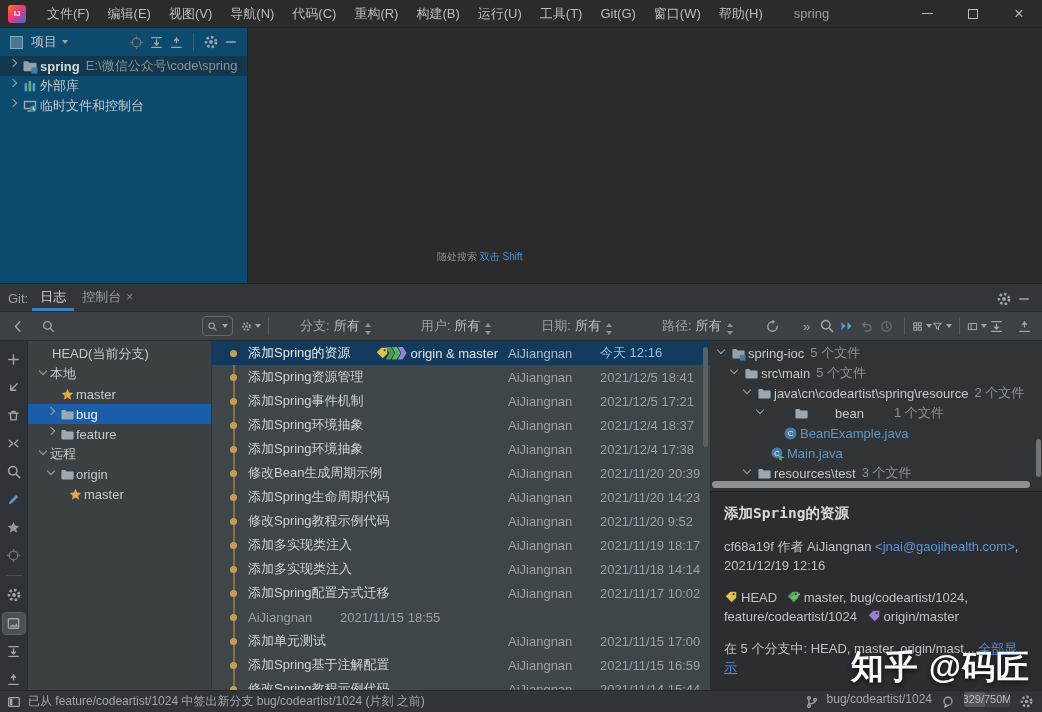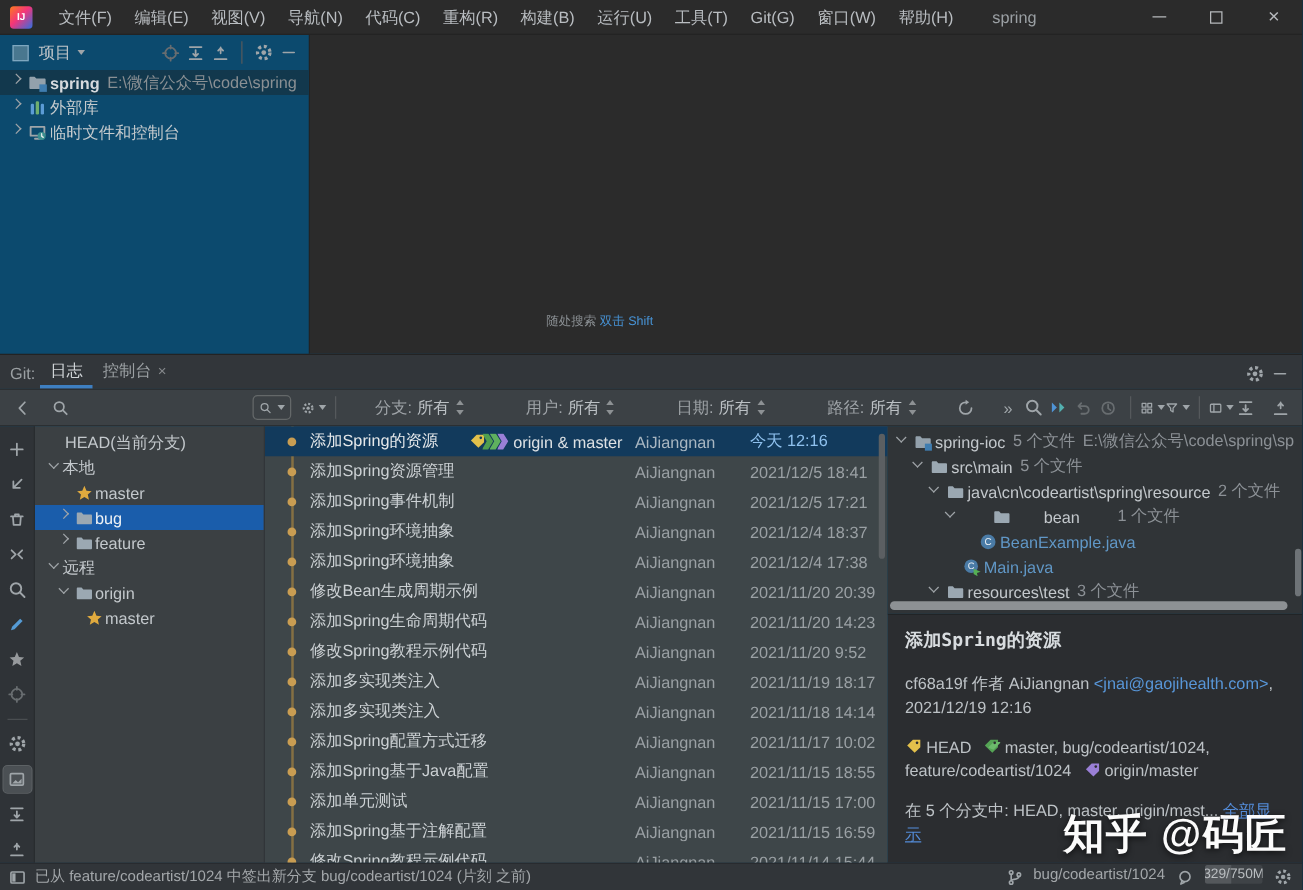--- a/index.html
+++ b/index.html
@@ -49,21 +49,21 @@
   
   #git-window{height:407px;border-top:1px solid #232323;display:flex;flex-direction:column;}
   #git-header{height:27px;background:#32363a;display:flex;align-items:flex-end;padding:0 8px;flex:none;}
   #git-header .gitlabel{color:#9ba0a3;padding:0 4px 5px 0;}
   .gtab{padding:4px 8px 5px;color:#9ba0a3;display:flex;align-items:center;gap:5px;}
   .gtab.active{color:#d2d6d9;border-bottom:3px solid #3e7fc1;padding-bottom:2px;}
   .tabclose{color:#85898c;font-size:12px;line-height:1;}
   #git-header .spacer{flex:1;}
   #git-toolbar{height:29px;background:#3c4145;border-top:1px solid #2b2f32;display:flex;align-items:center;padding:0 8px;flex:none;}
   #search-box{width:62px;height:20px;border:1px solid #646869;border-radius:4px;margin-left:144px;display:flex;align-items:center;padding:0 4px;gap:1px;}
-  .f-item{display:flex;align-items:center;margin:0 24px;white-space:nowrap;color:#9ea3a7;}
+  .f-item{display:flex;align-items:flex-end;margin:0 24px;white-space:nowrap;color:#9ea3a7;}
   .f-item .f-value{color:#bcc1c5;margin-left:4px;}
   .updown{display:inline-block;position:relative;width:9px;height:12px;margin-left:4px;}
   .updown::before{content:"";position:absolute;left:1px;top:0;border-left:3.5px solid transparent;border-right:3.5px solid transparent;border-bottom:4px solid #8d9194;}
   .updown::after{content:"";position:absolute;left:1px;bottom:0;border-left:3.5px solid transparent;border-right:3.5px solid transparent;border-top:4px solid #8d9194;}
   .tb-gap{width:14px;flex:none;}
   #git-toolbar .spacer{flex:1;}
 
   #git-body{flex:1;display:flex;min-height:0;border-top:1px solid #2b2f32;}
   #git-stripe{width:28px;flex:none;background:#2f3337;border-right:1px solid #282c2f;display:flex;flex-direction:column;align-items:center;padding-top:8px;gap:7px;}
   #git-stripe .sep{width:16px;height:1px;background:#4a4e51;margin:2px 0;}
@@ -600,21 +600,20 @@
   </div>
             <div class="commit-row">
     <span class="dot"></span>
     <span class="c-msg">添加Spring配置方式迁移</span>
 
     <span class="c-author">AiJiangnan</span>
     <span class="c-date">2021/11/17 10:02</span>
   </div>
             <div class="commit-row">
     <span class="dot"></span>
-    <span class="c-msg">添加Spring基于Java配置</span>
 
     <span class="c-author">AiJiangnan</span>
     <span class="c-date">2021/11/15 18:55</span>
   </div>
             <div class="commit-row">
     <span class="dot"></span>
     <span class="c-msg">添加单元测试</span>
 
     <span class="c-author">AiJiangnan</span>
     <span class="c-date">2021/11/15 17:00</span>
@@ -644,21 +643,20 @@
     <span class="chev d"></span>
     <span class="f-icon">
       <svg class="i-module" width="15" height="15" viewBox="0 0 16 16">
                     <path d="M1.5 4.2c0-.5.4-.9.9-.9h3.2l1.5 1.5h6.5c.5 0 .9.4.9.9v6.6c0 .5-.4.9-.9.9H2.4c-.5 0-.9-.4-.9-.9z" fill="#93a1ac"></path>
                     <rect x="9.5" y="9.5" width="6" height="6" fill="#3f7db0"></rect>
                   </svg>
 
     </span>
     <span class="f-name">spring-ioc</span>
     <span class="f-meta">5 个文件</span>
-    <span class="f-path">E:\微信公众号\code\spring\sp</span>
   </div>
               <div class="file-row" style="padding-left: 17px;">
     <span class="chev d"></span>
     <span class="f-icon">
 
       <svg class="i-folder" width="15" height="15" viewBox="0 0 16 16">
                     <path d="M1.5 4.2c0-.5.4-.9.9-.9h3.2l1.5 1.5h6.5c.5 0 .9.4.9.9v6.6c0 .5-.4.9-.9.9H2.4c-.5 0-.9-.4-.9-.9z" fill="#9ba8b2"></path>
                   </svg>
 
     </span>

